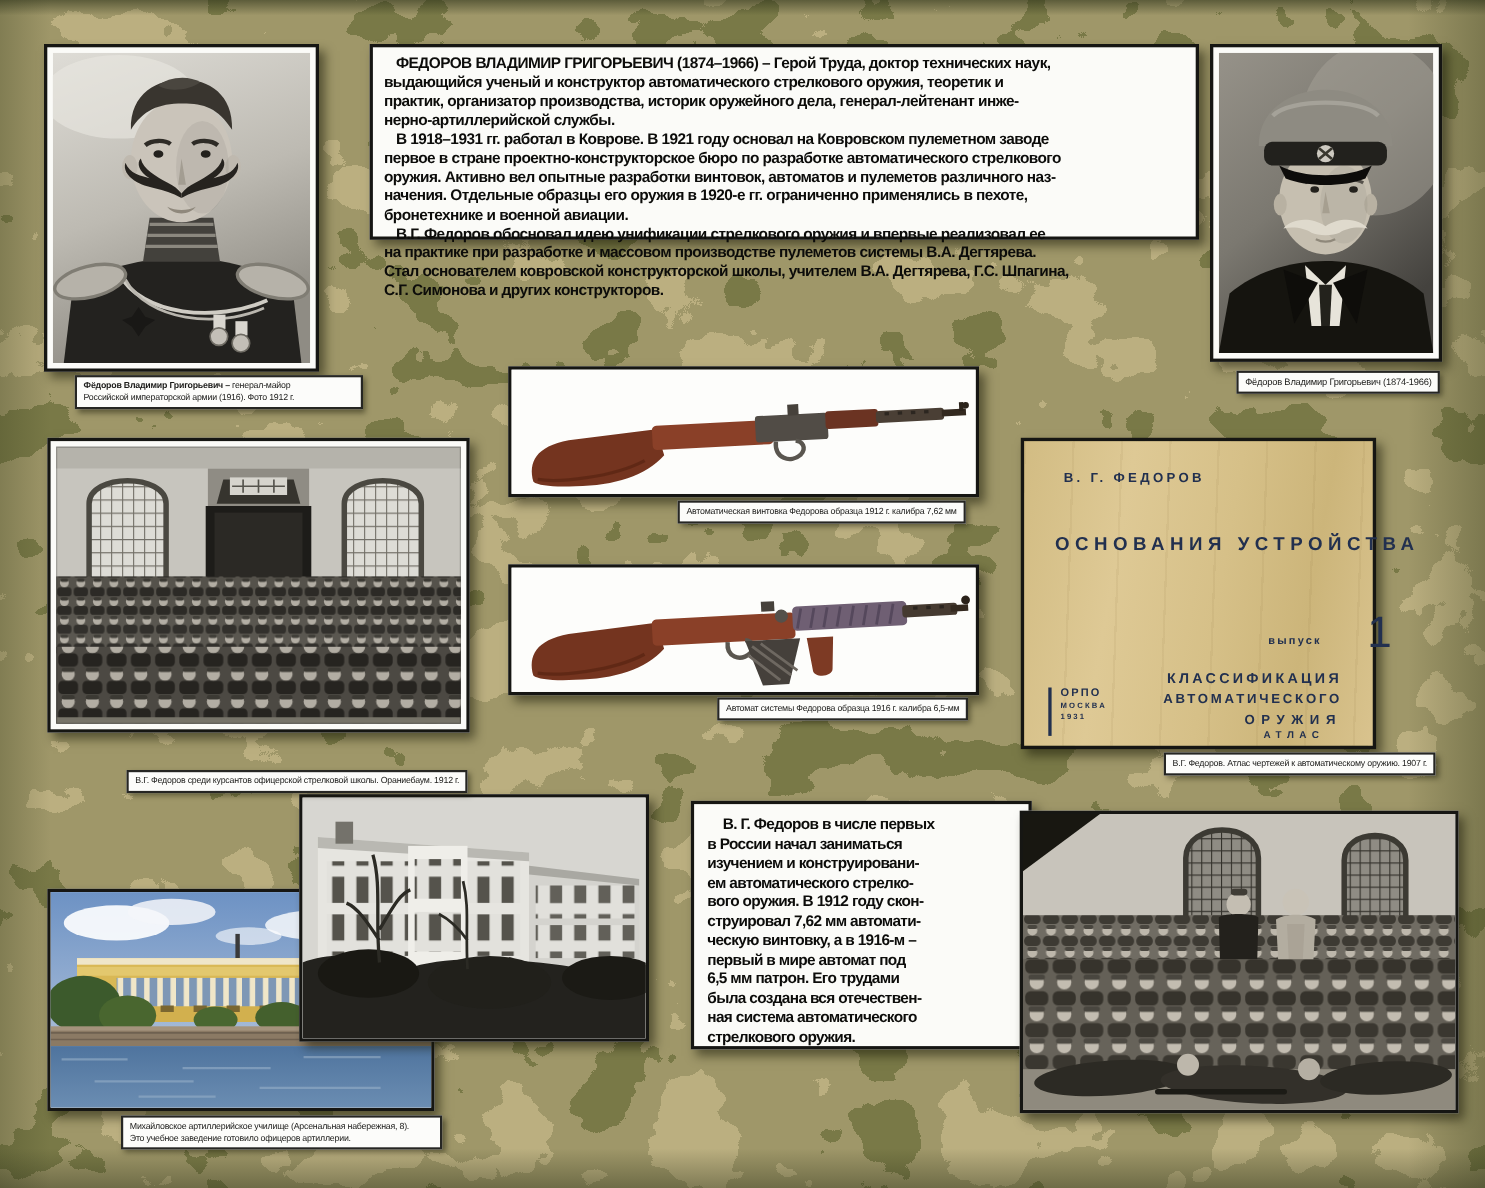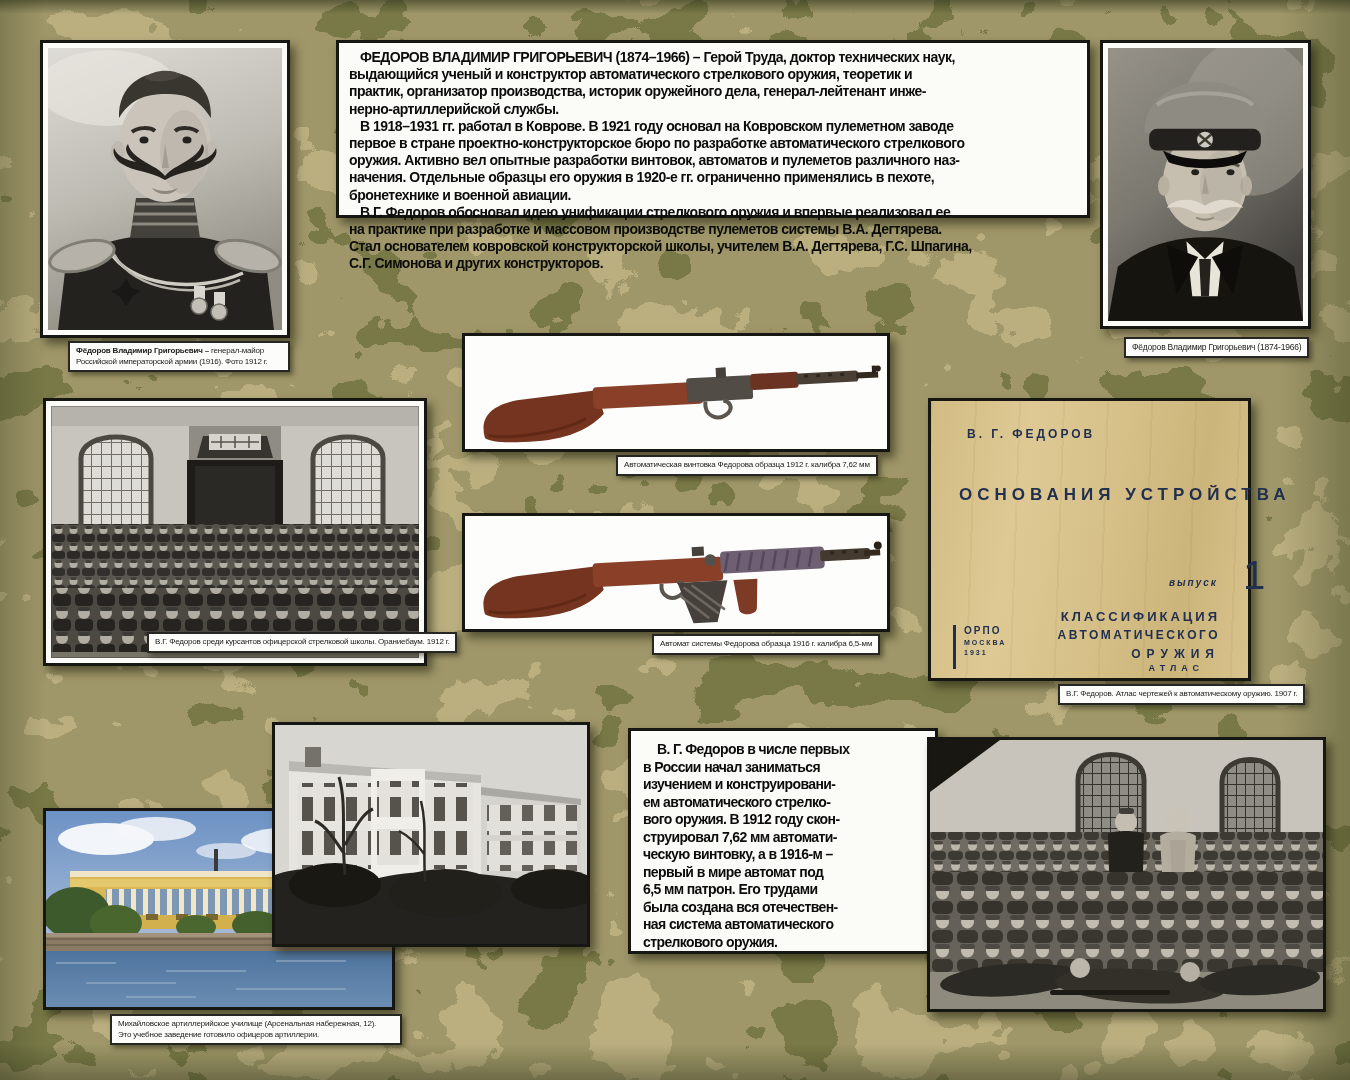--- a/index.html
+++ b/index.html
@@ -30,21 +30,21 @@
   
   .book{background:
       repeating-linear-gradient(92deg,rgba(116,88,38,.07) 0 2px,rgba(0,0,0,0) 2px 44px),
       linear-gradient(100deg,#d2bc83,#dec995 28%,#d6c088 55%,#ccb57a 78%,#d9c38e);
       }
   .book *{position:absolute;color:#22304f;font-weight:700;white-space:nowrap;}
   .bk-author{left:36px;top:26px;font-size:12px;letter-spacing:3px;}
   .bk-title1{left:28px;top:84px;font-size:17px;letter-spacing:5px;}
   .bk-title2{left:30px;top:116px;font-size:20px;letter-spacing:3px;
              -webkit-text-stroke:.6px #22304f;}
-  .bk-issue{left:238px;top:176px;font-size:10px;letter-spacing:2px;font-style:italic;}
+  .bk-issue{left:222px;top:176px;font-size:10px;letter-spacing:2px;}
   .bk-issue-num{left:312px;top:152px;font-size:40px;font-weight:400;}
   .bk-sub1{right:28px;top:208px;font-size:13px;letter-spacing:3px;}
   .bk-sub2{right:28px;top:227px;font-size:12px;letter-spacing:2.5px;}
   .bk-sub3{right:28px;top:246px;font-size:12px;letter-spacing:6px;}
   .bk-sub4{right:44px;top:262px;font-size:9px;letter-spacing:5px;}
   .bk-pub{left:22px;top:224px;width:80px;height:44px;border-left:3px solid #22304f;
           padding-left:8px;}
   .bk-pub span{position:static;display:block;}
   .bk-pub-1{font-size:10px;letter-spacing:2px;}
   .bk-pub-2{font-size:7px;letter-spacing:2px;margin-top:3px;}
@@ -110,21 +110,21 @@
       <path d="M127,83 C132,79 144,79 150,84" stroke="#2e2b26" stroke-width="4" fill="none"></path>
       <ellipse cx="96" cy="92" rx="4.5" ry="3.5" fill="#23211d"></ellipse>
       <ellipse cx="139" cy="92" rx="4.5" ry="3.5" fill="#23211d"></ellipse>
       <path d="M117,96 L114,120 L121,120 Z" fill="#a39d92"></path>
 
       <path d="M117,132 C100,122 86,124 74,116 C68,112 64,106 66,100 C70,110 80,112 88,114 C78,108 76,100 80,96 C82,106 94,112 104,118 C110,121 114,124 117,128 Z" fill="#26231f"></path>
       <path d="M117,132 C134,122 148,124 160,116 C166,112 170,106 168,100 C164,110 154,112 146,114 C156,108 158,100 154,96 C152,106 140,112 130,118 C124,121 120,124 117,128 Z" fill="#26231f"></path>
       <path d="M104,140 C112,144 122,144 130,140 C124,148 110,148 104,140 Z" fill="#8f887c"></path>
     </svg>
   </div>
-  <div class="caption" style="left:68px;top:341px;width:222px;">
+  <div class="caption" style="left:68px;top:341px;width:262px;">
     <span class="cap-bold">Фёдоров Владимир Григорьевич –</span><span style="white-space:pre-line;"> генерал-майор
 Российской императорской армии (1916). Фото 1912 г.</span>
   </div>
 
   <div class="panel textblock" style="left:336px;top:40px;width:754px;height:178px;">
     <p>ФЕДОРОВ ВЛАДИМИР ГРИГОРЬЕВИЧ (1874–1966) – Герой Труда, доктор технических наук,
 выдающийся ученый и конструктор автоматического стрелкового оружия, теоретик и
 практик, организатор производства, историк оружейного дела, генерал-лейтенант инже-
 нерно-артиллерийской службы.</p>
     <p>В 1918–1931 гг. работал в Коврове. В 1921 году основал на Ковровском пулеметном заводе
@@ -217,21 +217,21 @@
       <rect x="144" y="60" width="80" height="70" fill="#2b2925"></rect>
       <path d="M128,136 h112 v6 h-112 Z" fill="#a9a69e"></path>
 
       <rect x="0" y="118" width="368" height="34" fill="url(#cadets)"></rect>
       <rect x="0" y="148" width="368" height="40" fill="url(#cadets)" opacity=".96"></rect>
       <rect x="0" y="182" width="368" height="70" fill="url(#cadetsBig)"></rect>
       <path d="M0,246 H368 V252 H0 Z" fill="#777469"></path>
       <path d="M0,0 h368 v252 h-368 Z" fill="none" stroke="#222" stroke-width="2" opacity=".3"></path>
     </svg>
   </div>
-  <div class="caption nowrap" style="left:115px;top:632px;margin-left:32px;">
+  <div class="caption nowrap" style="left:115px;top:700px;">
     <span>В.Г. Федоров среди курсантов офицерской стрелковой школы. Ораниебаум. 1912 г.</span>
   </div>
 
   <div class="panel" style="left:462px;top:333px;width:428px;height:119px;">
     <svg viewBox="0 0 422 113" preserveAspectRatio="none">
       <rect width="422" height="113" fill="#fdfdfb"></rect>
       <g transform="rotate(-3 211 60)">
         <path d="M18,92 C14,74 22,60 52,56 L132,50 L138,74 C120,92 92,99 56,98 C38,98 22,96 18,92 Z" fill="#74341f"></path>
         <path d="M22,90 C40,94 90,92 120,78" stroke="#53220f" stroke-width="3" fill="none" opacity=".6"></path>
         <rect x="128" y="47" width="110" height="22" rx="4" fill="#8a4028"></rect>
@@ -375,21 +375,21 @@
 
       <path d="M0,219 L0,150 C30,138 70,146 100,154 C150,140 220,150 260,156 C290,150 306,154 312,152 L312,219 Z" fill="#23221e"></path>
       <ellipse cx="60" cy="160" rx="46" ry="22" fill="#191813"></ellipse>
       <ellipse cx="170" cy="168" rx="56" ry="24" fill="#21201b"></ellipse>
       <ellipse cx="280" cy="164" rx="44" ry="20" fill="#1b1a15"></ellipse>
       <path d="M70,150 C66,110 72,80 64,52 M70,130 C58,112 50,100 40,96 M70,120 C82,100 88,88 98,84" stroke="#2b2a24" stroke-width="3" fill="none"></path>
       <path d="M150,156 C148,120 152,100 146,76 M150,130 C140,116 132,110 124,106" stroke="#2b2a24" stroke-width="2.5" fill="none"></path>
     </svg>
   </div>
   <div class="caption" style="left:110px;top:1014px;width:292px;z-index:4;">
-    <div>Михайловское артиллерийское училище (Арсенальная набережная, 12).</div>
+    <div>Михайловское артиллерийское училище (Арсенальная набережная, 8).</div>
     <div>Это учебное заведение готовило офицеров артиллерии.</div>
   </div>
 
   <div class="panel textblock bottom-text" style="left:628px;top:728px;width:310px;height:226px;">
     <p>В. Г. Федоров в числе первых
 в России начал заниматься
 изучением и конструировани-
 ем автоматического стрелко-
 вого оружия. В 1912 году скон-
 струировал 7,62 мм автомати-

